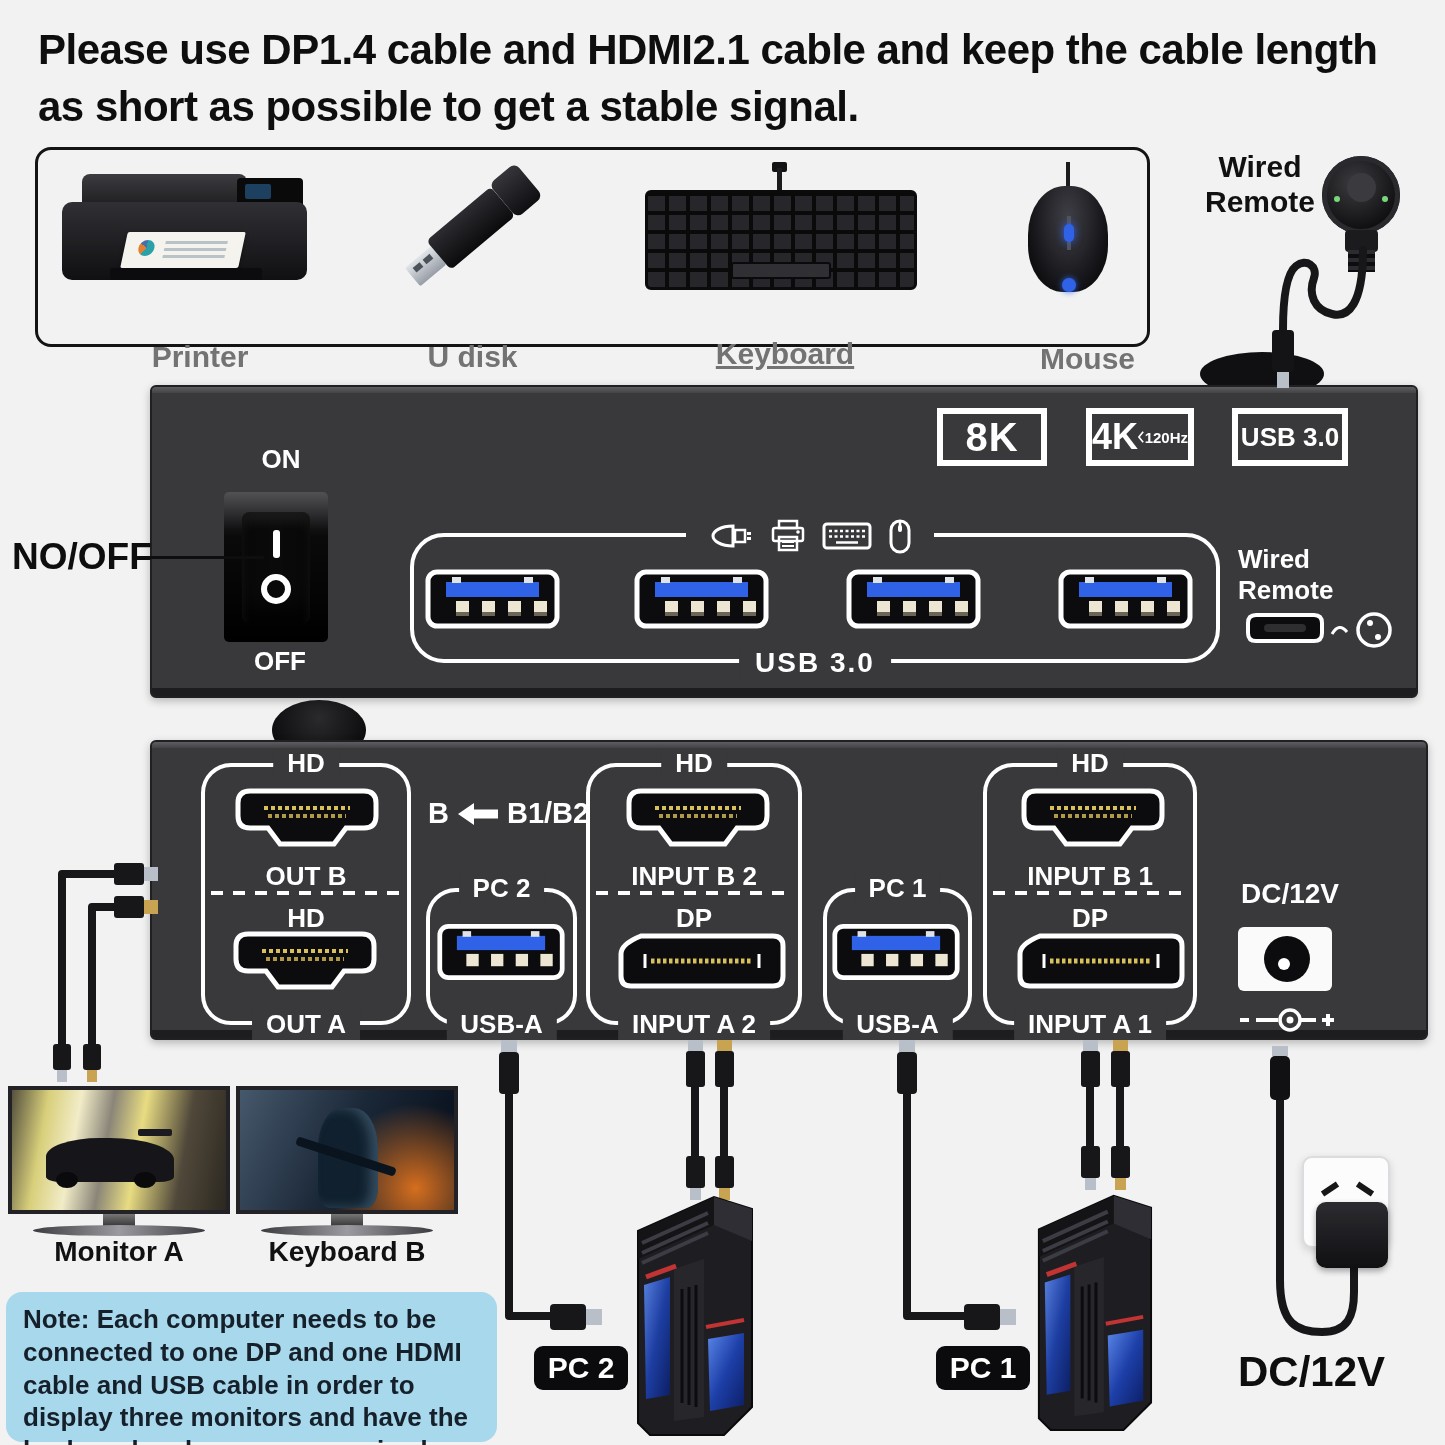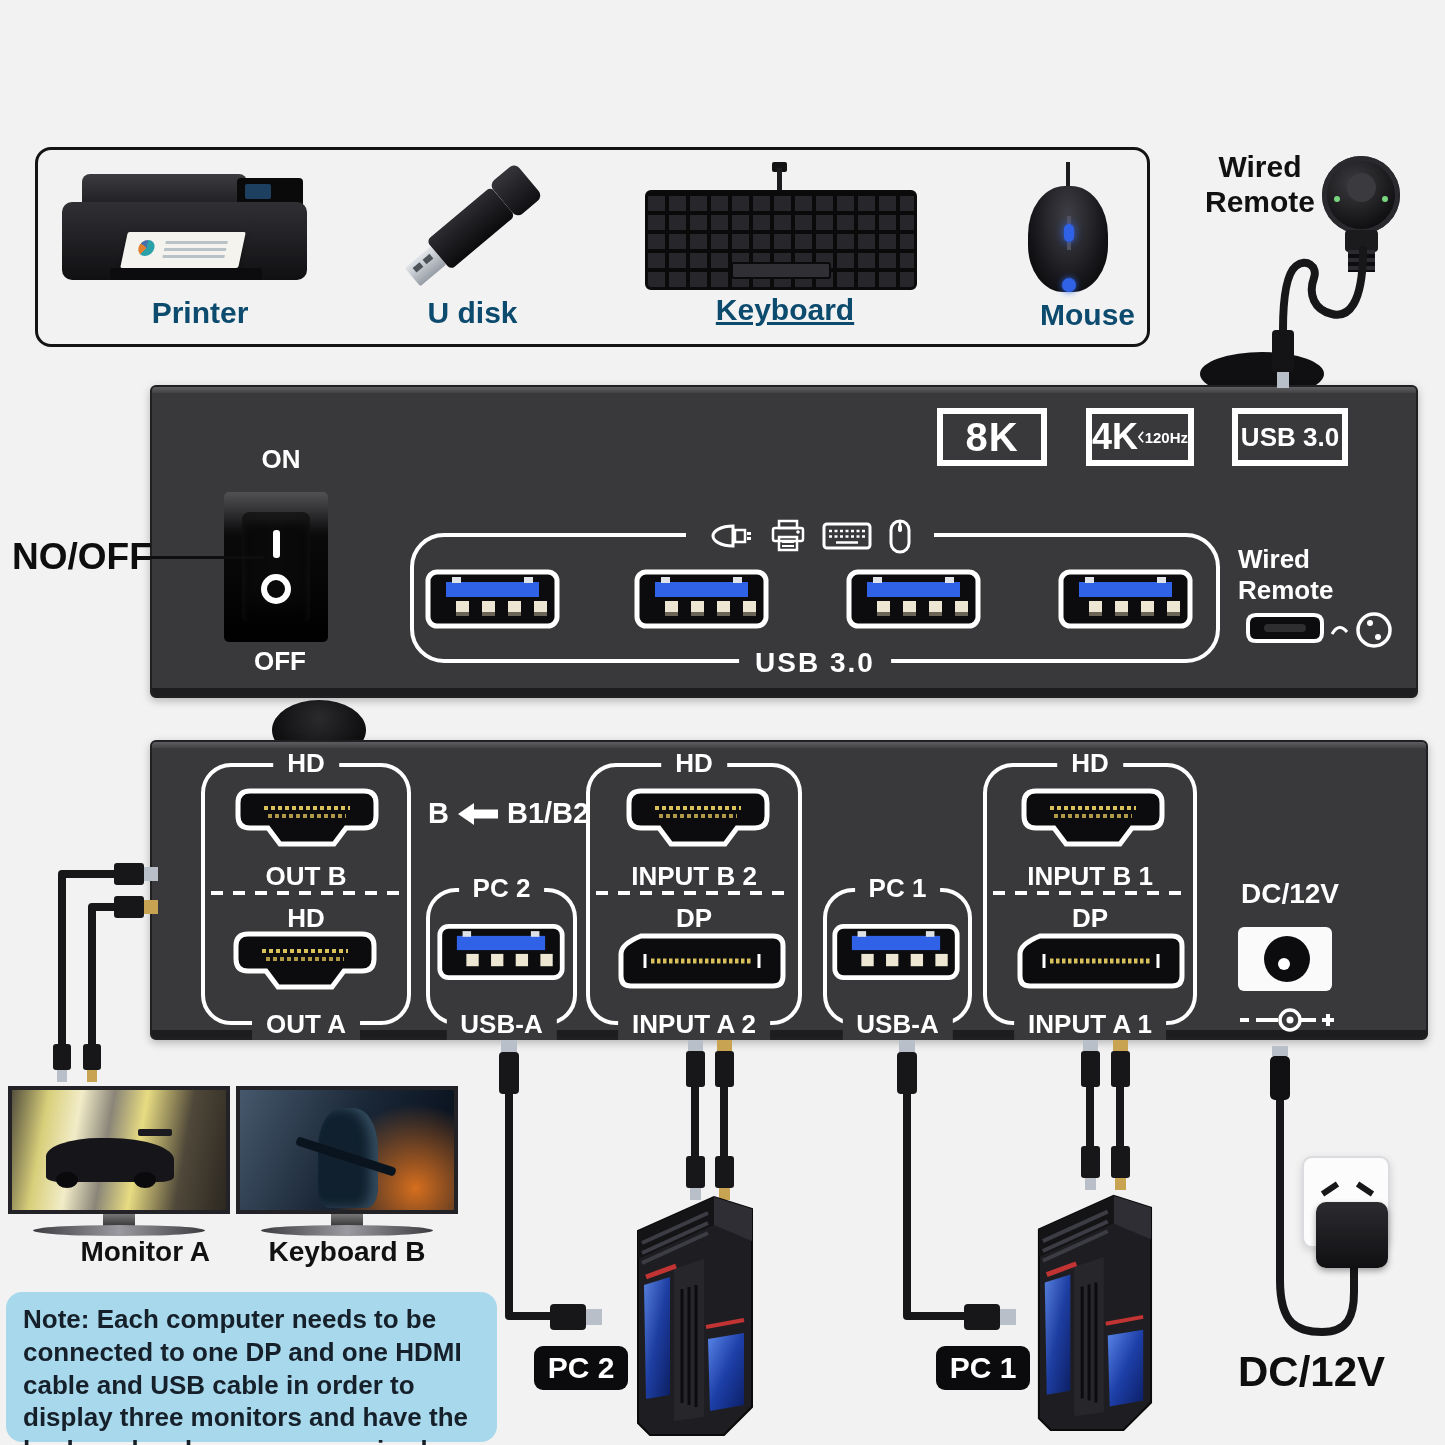--- a/index.html
+++ b/index.html
@@ -7,21 +7,21 @@
   html,body{background:#e8e8e8;}
   body{font-family:"Liberation Sans","DejaVu Sans",sans-serif;}
   #canvas{position:relative;width:1445px;height:1445px;background:var(--background);overflow:hidden;margin:0 auto;}
   .abs{position:absolute;}
 
   
   .title{left:38px;top:22px;width:1395px;font-size:42px;font-weight:700;color:#0e0e0e;line-height:1.35;letter-spacing:-0.5px;}
 
   
   .devices-box{left:35px;top:147px;width:1115px;height:200px;border:3px solid #141414;border-radius:16px;}
-  .dev-label{font-size:30px;font-weight:700;color:#0c4a6e;text-align:center;}
+  .dev-label{font-size:30px;font-weight:700;color:#737373;text-align:center;margin-top:44px;}
 
   
   .printer{left:52px;top:158px;width:265px;height:135px;}
   .printer .p-top{position:absolute;left:30px;top:16px;width:165px;height:36px;background:linear-gradient(180deg,#3c3c40,#1b1b1e);border-radius:8px;}
   .printer .p-panel{position:absolute;left:185px;top:20px;width:66px;height:30px;background:#0a0a0b;border-radius:4px;}
   .printer .p-screen{position:absolute;left:8px;top:6px;width:26px;height:15px;background:#1d4060;border-radius:2px;}
   .printer .p-body{position:absolute;left:10px;top:44px;width:245px;height:78px;background:linear-gradient(180deg,#303034,#101013);border-radius:10px;}
   .printer .p-paper{position:absolute;left:72px;top:74px;width:118px;height:36px;background:#f4f3ee;border-radius:2px;transform:skewX(-12deg);box-shadow:0 2px 4px rgba(0,0,0,.4);}
   .printer .p-chart1{position:absolute;left:14px;top:8px;width:16px;height:16px;border-radius:50%;background:conic-gradient(#2aa0a8 0 60%,#e08030 60% 85%,#4a6ea8 85%);}
   .printer .p-chart2{position:absolute;left:40px;top:6px;width:62px;height:20px;background:repeating-linear-gradient(0deg,#b9c2c6 0 3px,#f4f3ee 3px 7px);}
@@ -149,20 +149,21 @@
   .dc-big-label{left:1238px;top:1348px;width:200px;font-size:42px;font-weight:800;color:#0e0e0e;}
 
   .cables{left:0;top:0;width:1445px;height:1445px;pointer-events:none;}
   .z1{z-index:1;} .z2{z-index:2;} .z3{z-index:3;} .z4{z-index:4;} .z5{z-index:5;}
 </style>
 </head>
 <body>
 
 <div id="canvas">
 
+  <div class="abs title z3">Please use DP1.4 cable and HDMI2.1 cable and keep the cable length as short as possible to get a stable signal.</div>
 
   <div class="abs devices-box z2"></div>
 
   <div class="abs printer z3">
     <div class="p-top"></div>
     <div class="p-panel">
         <div class="p-screen"></div>
       </div>
     <div class="p-body"></div>
     <div class="p-paper">
@@ -536,21 +537,21 @@
     </g>
   </svg>
 
   <div class="abs monitor monitor-a z5">
     <div class="screen">
         <div class="car"></div>
       </div>
       <div class="post"></div>
       <div class="base"></div>
   </div>
-  <div class="abs monitor-label z5" style="left:28px;top:1236px;width:182px;text-align:right;">Monitor A</div>
+  <div class="abs monitor-label z5" style="left:28px;top:1236px;width:182px;">Monitor A</div>
 
   <div class="abs monitor monitor-b z5">
     <div class="screen">
         <div class="soldier"></div>
         <div class="gun"></div>
       </div>
       <div class="post"></div>
       <div class="base"></div>
   </div>
   <div class="abs monitor-label z5" style="left:256px;top:1236px;width:182px;">Keyboard B</div>

